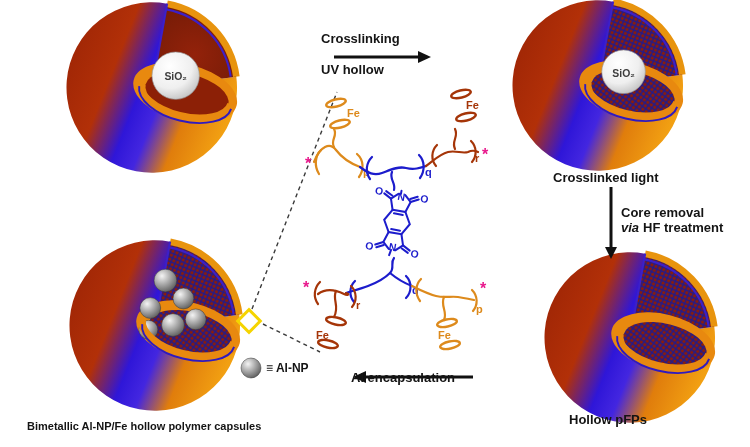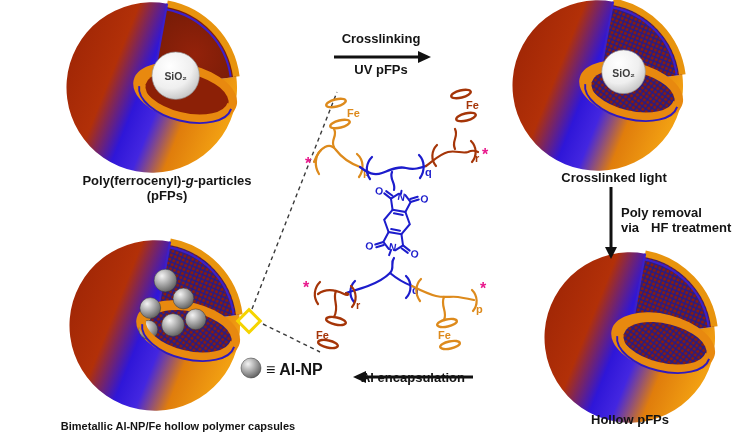--- a/index.html
+++ b/index.html
@@ -1,25 +1,25 @@
 <!DOCTYPE html>
 <html><head>
 <meta charset="utf-8">
 <style>
   html,body{margin:0;padding:0;background:#fff;}
   .canvas{position:relative;width:750px;height:447px;background:#ffffff;overflow:hidden;
           font-family:"Liberation Sans",sans-serif;}
   .sphere-svg{position:absolute;}
   .overlay{position:absolute;left:0;top:0;}
-  .lbl{position:absolute;font-weight:bold;color:#141414;font-size:13px;text-align:center;line-height:1.18;}
+  .lbl{position:absolute;font-weight:bold;color:#141414;font-size:13px;line-height:1.18;}
   .lbl.left{text-align:left;}
-  .small{font-size:16px;}
+  .small{font-size:12px;}
   .g-ital{font-style:italic;}
-  .via-ital{}
-  .rest{margin-left:12px;}
+  .via-ital{font-style:italic;}
+  .rest{margin-left:4px;}
   text{font-family:"Liberation Sans",sans-serif;}
   .sio-txt{font-size:11px;font-weight:bold;fill:#3c3c3c;text-anchor:middle;}
   .mol-orange{fill:#dd8a1c;}
   .mol-dred{fill:#a53508;}
   .mol-blue{fill:#1c1ccc;}
   .mol-sub{font-size:11px;font-weight:bold;}
   .mol-star{font-size:16px;font-weight:bold;fill:#e8188c;}
   .mol-fe{font-size:11px;font-weight:bold;}
   .mol-atom{font-size:10.5px;font-weight:bold;fill:#1c1ccc;text-anchor:middle;}
 </style>
@@ -227,32 +227,28 @@
         <path d="M444,297 C440,306 448,312 444,320"></path>
         <ellipse cx="447" cy="323" rx="10" ry="3.6" transform="rotate(-12 447 323)" stroke-width="2.4"></ellipse>
         <ellipse cx="450" cy="345" rx="10" ry="3.6" transform="rotate(-12 450 345)" stroke-width="2.4"></ellipse>
       </g>
       <text x="438" y="339" class="mol-fe mol-orange" stroke="none">Fe</text>
       <text x="476" y="313" class="mol-sub mol-orange" stroke="none">p</text>
       <text x="480" y="294" class="mol-star" stroke="none">*</text>
     </g>
   </svg>
 
-  <div class="lbl" style="left:47px;top:173px;width:240px">
-    <div><span>Poly(ferrocenyl)-</span><span class="g-ital">g</span><span>-particles</span></div>
-    <div>(pFPs)</div>
-  </div>
 
   <div class="lbl" style="left:321px;top:31px;width:120px">Crosslinking</div>
-  <div class="lbl" style="left:321px;top:62px;width:120px">UV pFPs</div>
+  <div class="lbl" style="left:321px;top:62px;width:120px">UV hollow</div>
 
   <div class="lbl" style="left:553px;top:170px;width:122px">Crosslinked light</div>
 
   <div class="lbl left" style="left:621px;top:205px;width:112px">
-    <div>Poly removal</div>
+    <div>Core removal</div>
     <div><span class="via-ital">via</span><span class="rest">HF treatment</span></div>
   </div>
 
   <div class="lbl" style="left:569px;top:412px;width:122px">Hollow pFPs</div>
 
   <div class="lbl" style="left:351px;top:370px;width:124px">Al encapsulation</div>
 
   <div class="lbl left small" style="left:266px;top:361px">≡ Al-NP</div>
 
   <div class="lbl" style="left:27px;top:420px;width:302px;font-size:11px">Bimetallic Al-NP/Fe hollow polymer capsules</div>

